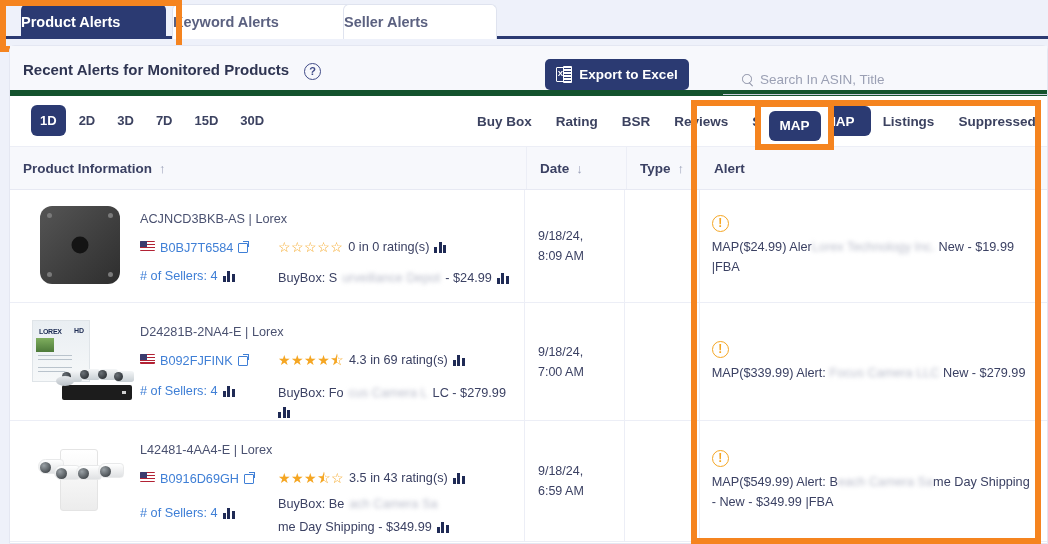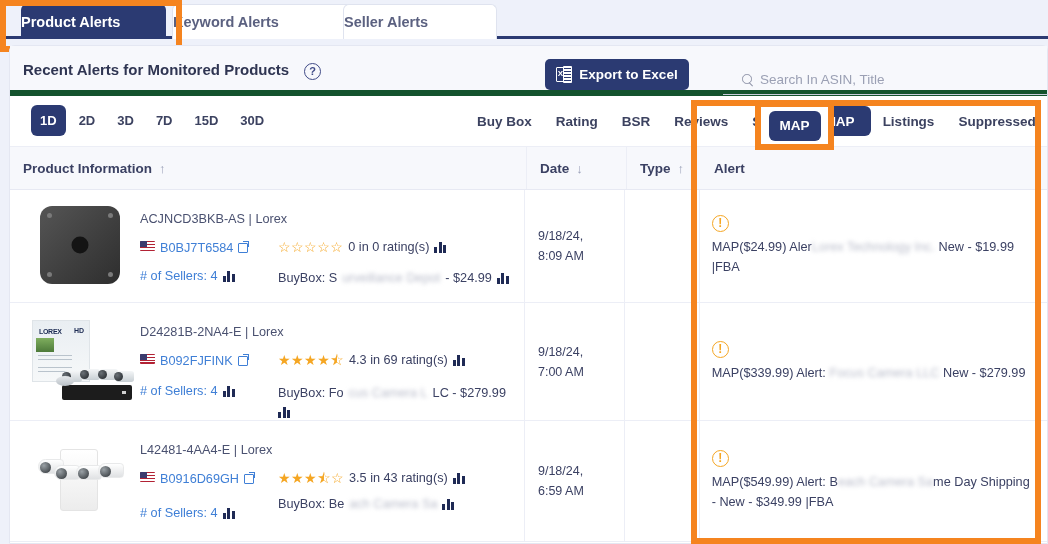--- a/index.html
+++ b/index.html
@@ -559,20 +559,21 @@
           <span># of Sellers: 4</span>
           <span class="chart-icon">
               <i></i>
               <i></i>
               <i></i>
             </span>
         </div>
         <div class="buybox-line" style="top:74px">
           <span>BuyBox: Be</span>
             <span class="blur">ach Camera Sa</span>
+            <span>me Day Shipping - $349.99</span>
           <span class="chart-icon">
               <i></i>
               <i></i>
               <i></i>
             </span>
         </div>
       </div>
       <div class="cell-date">9/18/24, 6:59 AM</div>
       <div class="cell-type"></div>
       <div class="cell-alert">

